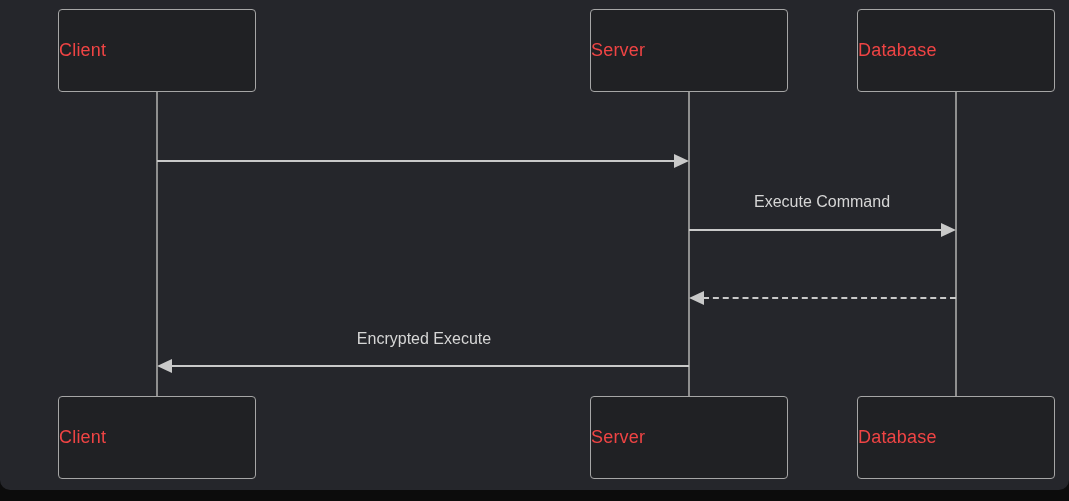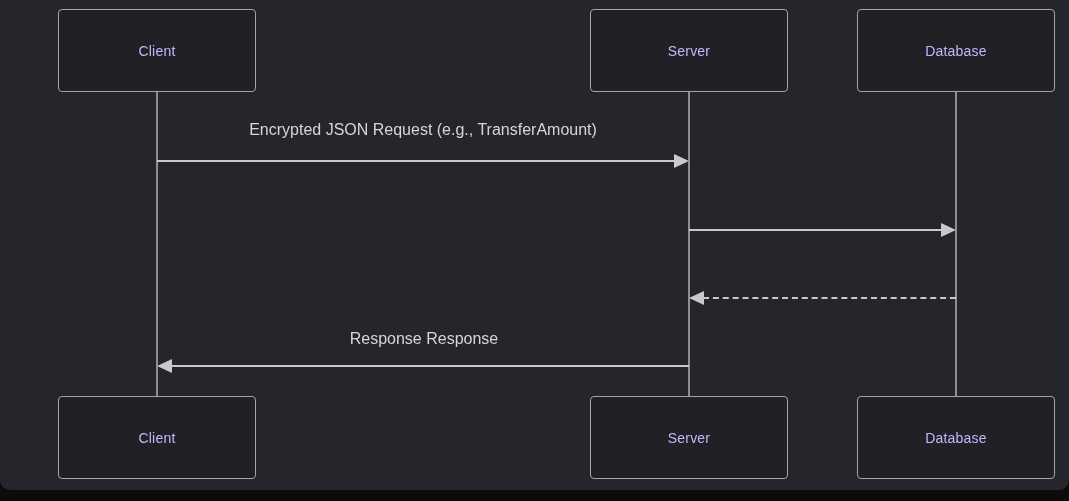--- a/index.html
+++ b/index.html
@@ -25,23 +25,22 @@
   }
   .actor {
     position: absolute;
     width: 196px;
     height: 81px;
     background: #202124;
     border: 1px solid #a6a6a6;
     border-radius: 4px;
     display: flex;
     align-items: center;
-    justify-content: center;
-    color: #c4b5fd;
-    font-size: 14px;
+    color: #ef4444;
+    font-size: 18px;
     letter-spacing: 0.2px;
   }
   .lifeline {
     position: absolute;
     width: 2px;
     background: #8f8f8f;
   }
   .msg-label {
     position: absolute;
     color: #d6d6d6;
@@ -89,31 +88,31 @@
   <div class="actor" style="left:58px; top:9px;">
     <span>Client</span>
   </div>
   <div class="actor" style="left:590px; top:9px;">
     <span>Server</span>
   </div>
   <div class="actor" style="left:857px; top:9px;">
     <span>Database</span>
   </div>
 
-  <div class="msg-label" style="left:123px; width:600px; top:121px;">Encrypted JSON Request (e.g., TransferAmount)</div>
   <div class="msg-line" style="left:157px; top:160px; width:518px;"></div>
   <div class="arrowhead right" style="left:674px; top:154px;"></div>
 
+  <div class="msg-label" style="left:672px; width:300px; top:193px;">Execute Command</div>
   <div class="msg-line" style="left:689px; top:229px; width:253px;"></div>
   <div class="arrowhead right" style="left:941px; top:223px;"></div>
 
   <div class="msg-line dotted" style="left:703px; top:297px; width:253px;"></div>
   <div class="arrowhead left" style="left:689px; top:291px;"></div>
 
-  <div class="msg-label" style="left:124px; width:600px; top:330px;">Response Response</div>
+  <div class="msg-label" style="left:124px; width:600px; top:330px;">Encrypted Execute</div>
   <div class="msg-line" style="left:171px; top:365px; width:518px;"></div>
   <div class="arrowhead left" style="left:157px; top:359px;"></div>
 
   <div class="actor" style="left:58px; top:396px;">
     <span>Client</span>
   </div>
   <div class="actor" style="left:590px; top:396px;">
     <span>Server</span>
   </div>
   <div class="actor" style="left:857px; top:396px;">

